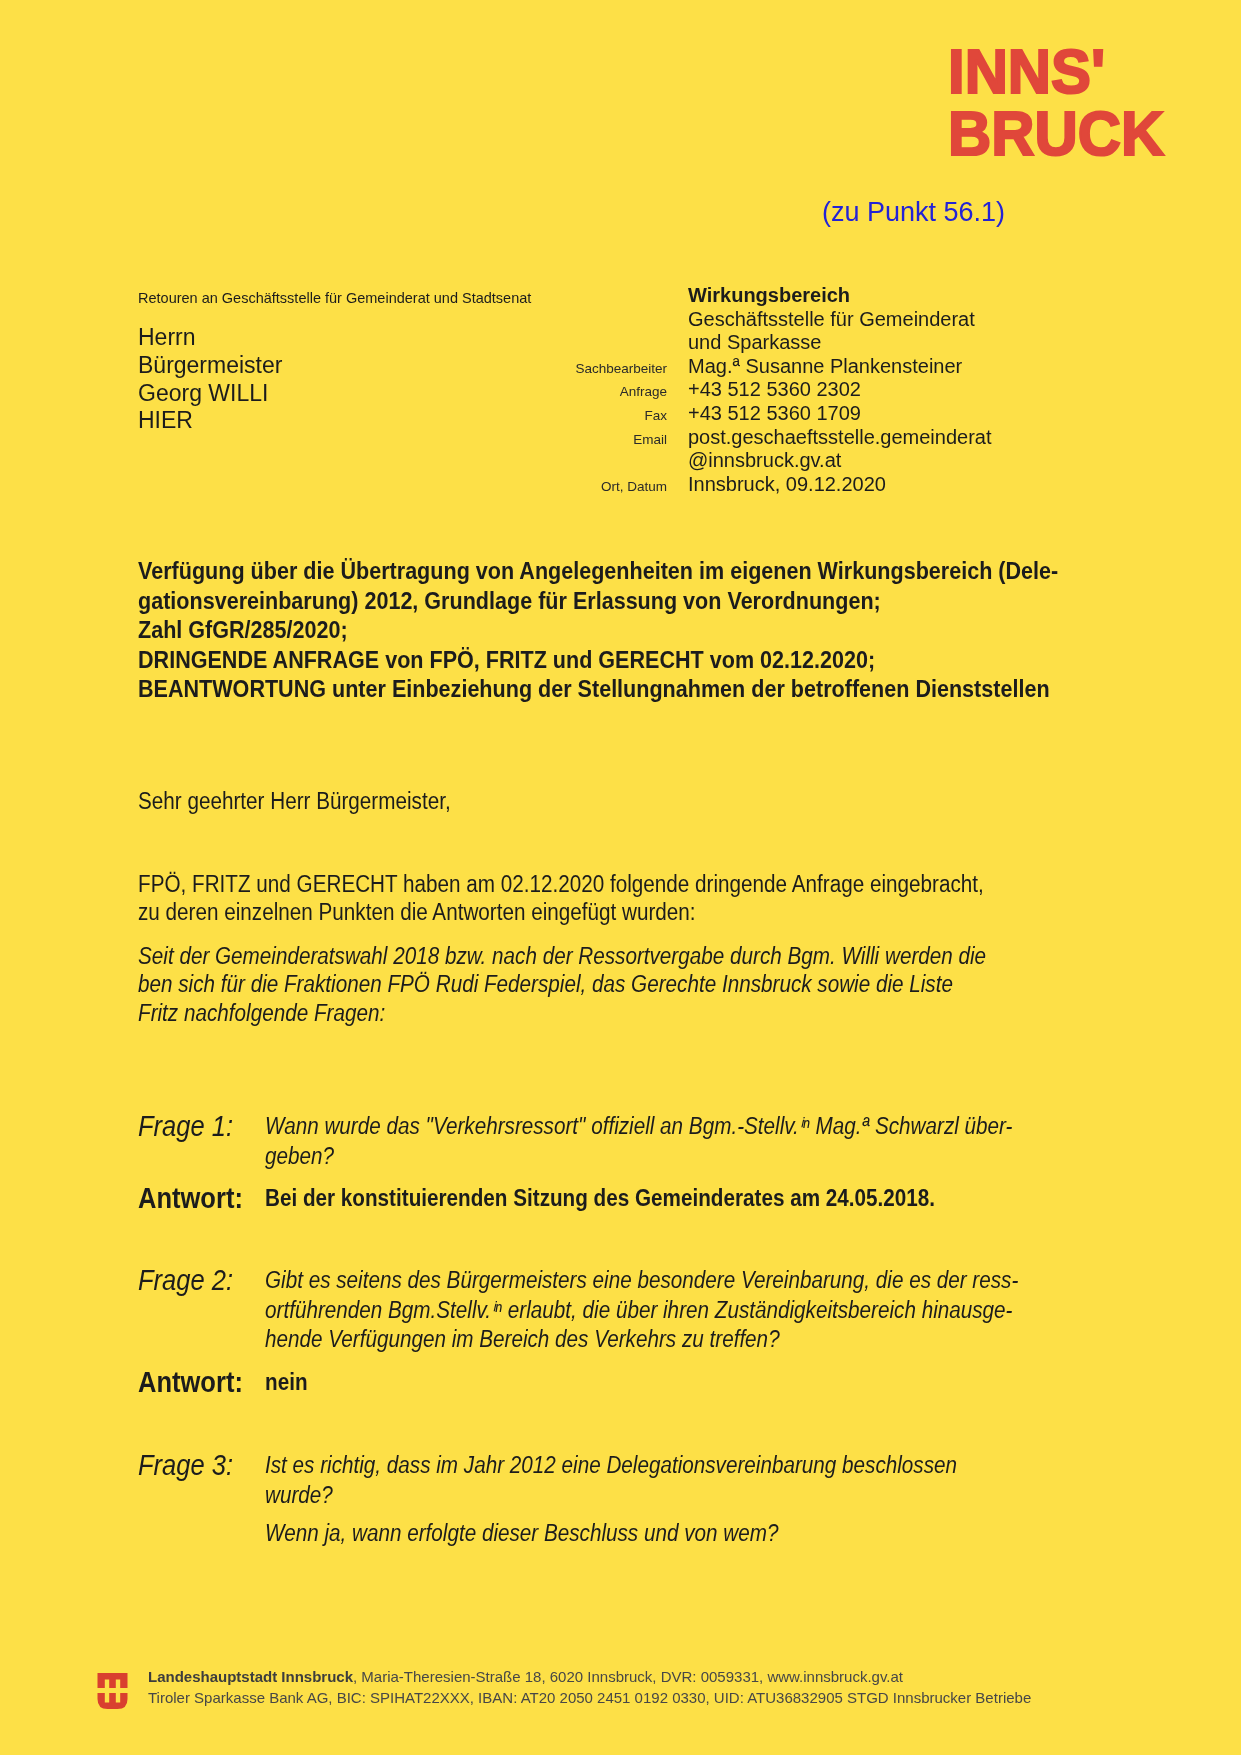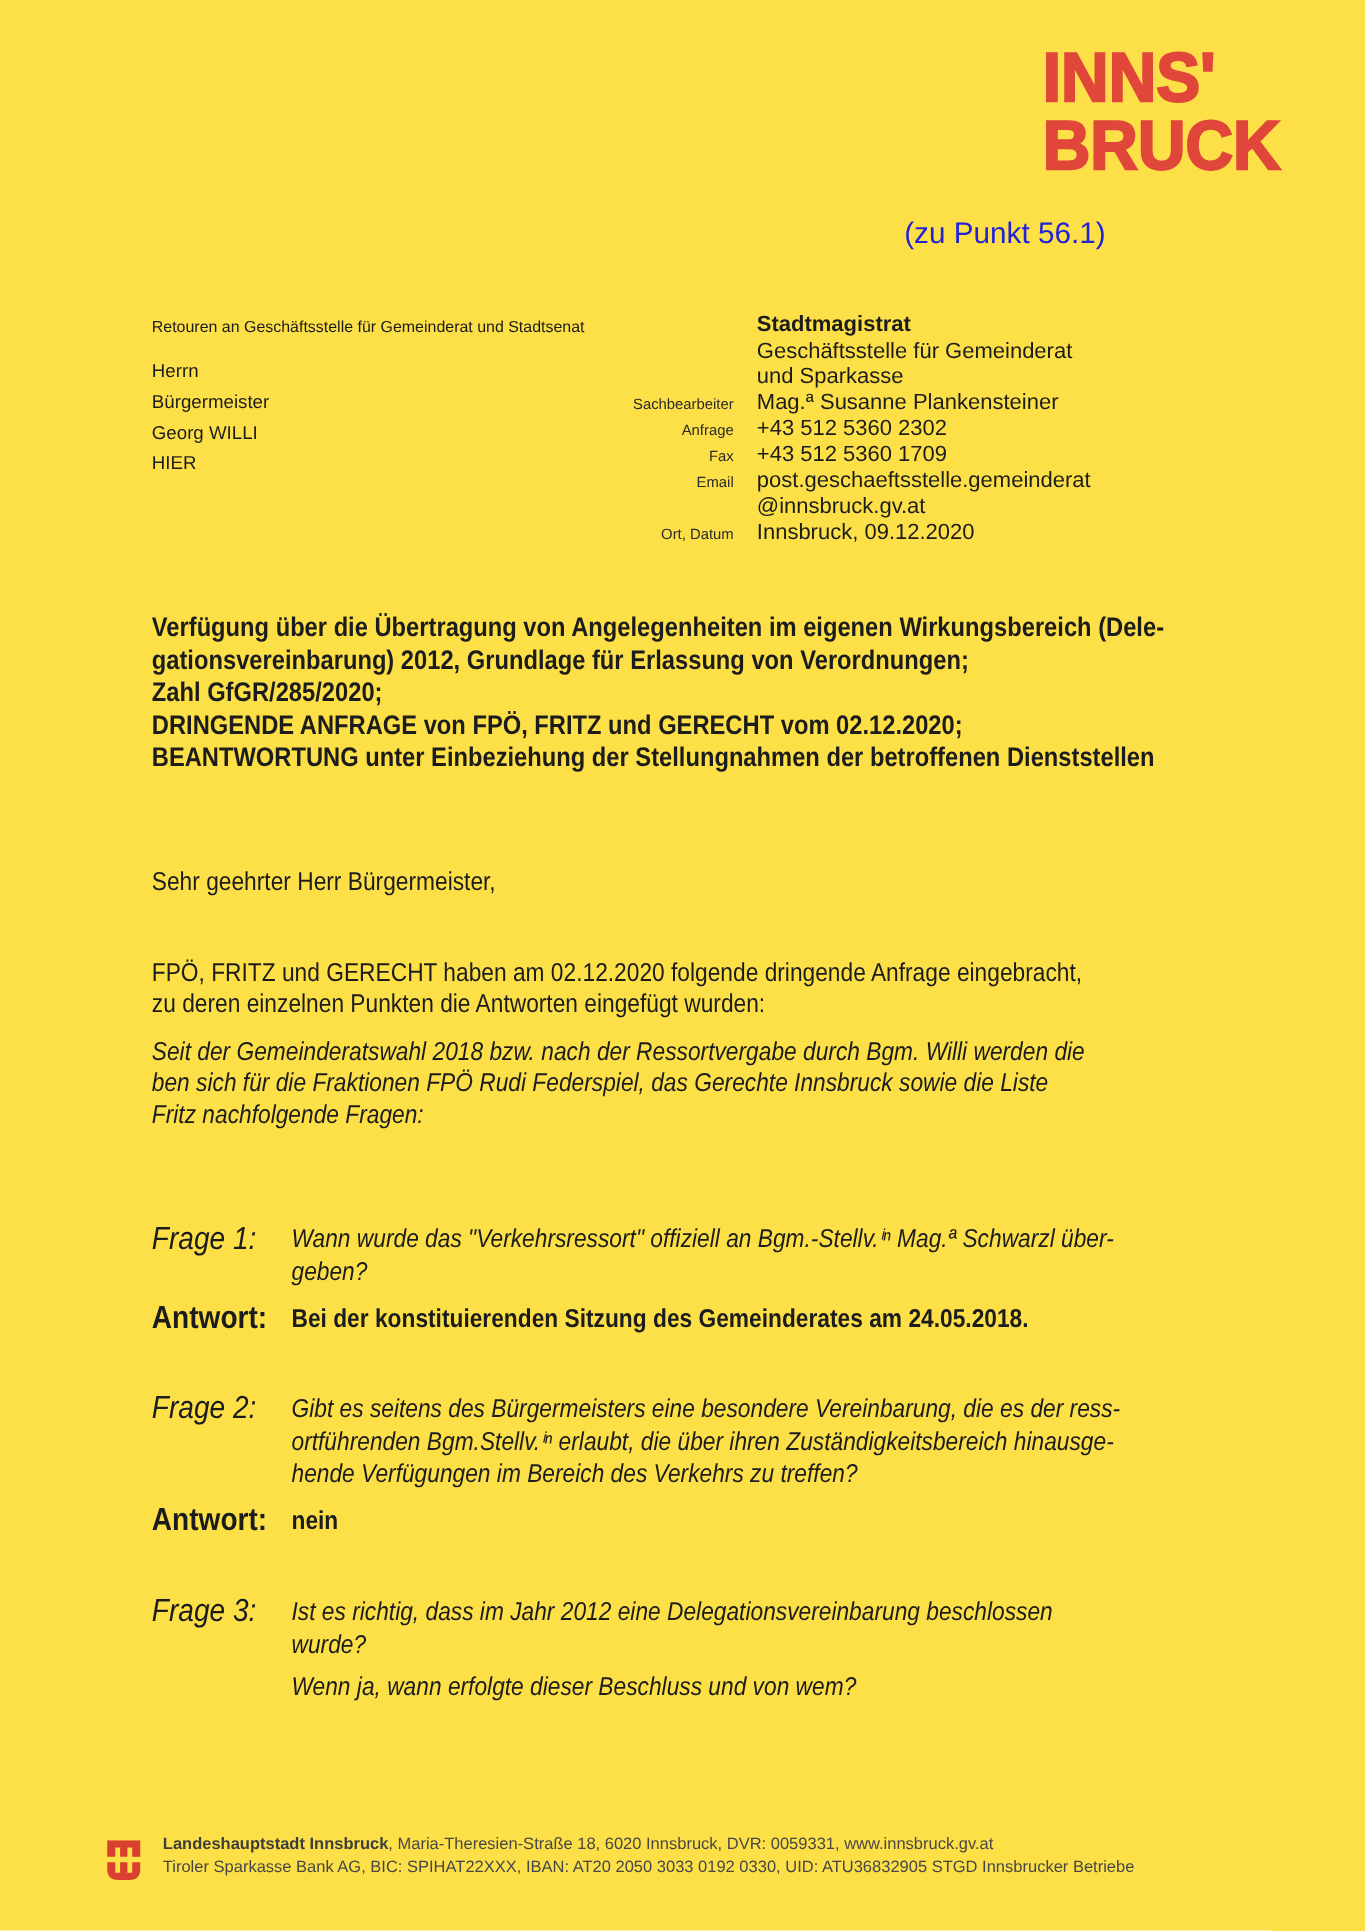--- a/index.html
+++ b/index.html
@@ -13,21 +13,21 @@
   .logo-line {
     font-size:63px; font-weight:bold; line-height:62px; letter-spacing:0px;
     -webkit-text-stroke:2.2px #e0473a;
     transform:scaleX(0.95); transform-origin:0 0; white-space:nowrap;
   }
   .ref-note { position:absolute; left:822px; top:197px; font-size:27px; color:#2323d6; white-space:nowrap; }
 
   
   .recipient { position:absolute; left:138px; top:289px; }
   .return-note { font-size:14.5px; line-height:18px; margin-bottom:17px; white-space:nowrap; }
-  .r-line { font-size:17px; line-height:27.8px; white-space:nowrap; }
+  .r-line { font-size:23px; line-height:27.8px; white-space:nowrap; }
 
   
   .sender { position:absolute; left:510px; top:284px; width:600px; }
   .s-row { display:flex; align-items:baseline; height:23.6px; }
   .s-label { width:157px; text-align:right; font-size:13.5px; color:#2a2a2a; flex:none; white-space:nowrap; }
   .s-value { margin-left:21px; font-size:20px; white-space:nowrap; }
   .s-bold { font-weight:bold; }
 
   
   .narrow { display:inline-block; transform:scaleX(0.88); transform-origin:0 0; white-space:nowrap; }
@@ -78,21 +78,21 @@
     <div class="return-note">Retouren an Geschäftsstelle für Gemeinderat und Stadtsenat</div>
     <div class="r-line">Herrn</div>
     <div class="r-line">Bürgermeister</div>
     <div class="r-line">Georg WILLI</div>
     <div class="r-line">HIER</div>
   </div>
 
   <div class="sender">
     <div class="s-row">
       <span class="s-label"></span>
-      <span class="s-value s-bold">Stadtmagistrat</span>
+      <span class="s-value s-bold">Wirkungsbereich</span>
     </div>
     <div class="s-row">
       <span class="s-label"></span>
       <span class="s-value">Geschäftsstelle für Gemeinderat</span>
     </div>
     <div class="s-row">
       <span class="s-label"></span>
       <span class="s-value">und Sparkasse</span>
     </div>
     <div class="s-row">
@@ -191,16 +191,16 @@
   <div class="footer-logo">
     <svg width="33" height="36" viewBox="0 0 33 36" aria-hidden="true">
       <path d="M1.5 0 H31.5 V15 H24.2 V6.5 H19.8 V15 H13.2 V6.5 H8.8 V15 H1.5 Z" fill="#d9402f"></path>
       <path d="M1.5 20 V26 Q1.5 36 11.5 36 H21.5 Q31.5 36 31.5 26 V20 H24.2 V29.5 H19.8 V20 H13.2 V29.5 H8.8 V20 Z" fill="#d9402f"></path>
     </svg>
   </div>
   <div class="footer-text">
     <div class="f-line">
       <span class="f-bold">Landeshauptstadt Innsbruck</span><span>, Maria-Theresien-Straße 18, 6020 Innsbruck, DVR: 0059331, www.innsbruck.gv.at</span>
     </div>
-    <div class="f-line">Tiroler Sparkasse Bank AG, BIC: SPIHAT22XXX, IBAN: AT20 2050 3033 0192 0330, UID: ATU36832905 STGD Innsbrucker Betriebe</div>
+    <div class="f-line">Tiroler Sparkasse Bank AG, BIC: SPIHAT22XXX, IBAN: AT20 2050 2451 0192 0330, UID: ATU36832905 STGD Innsbrucker Betriebe</div>
   </div>
 
 </div>
 
 </body></html>

